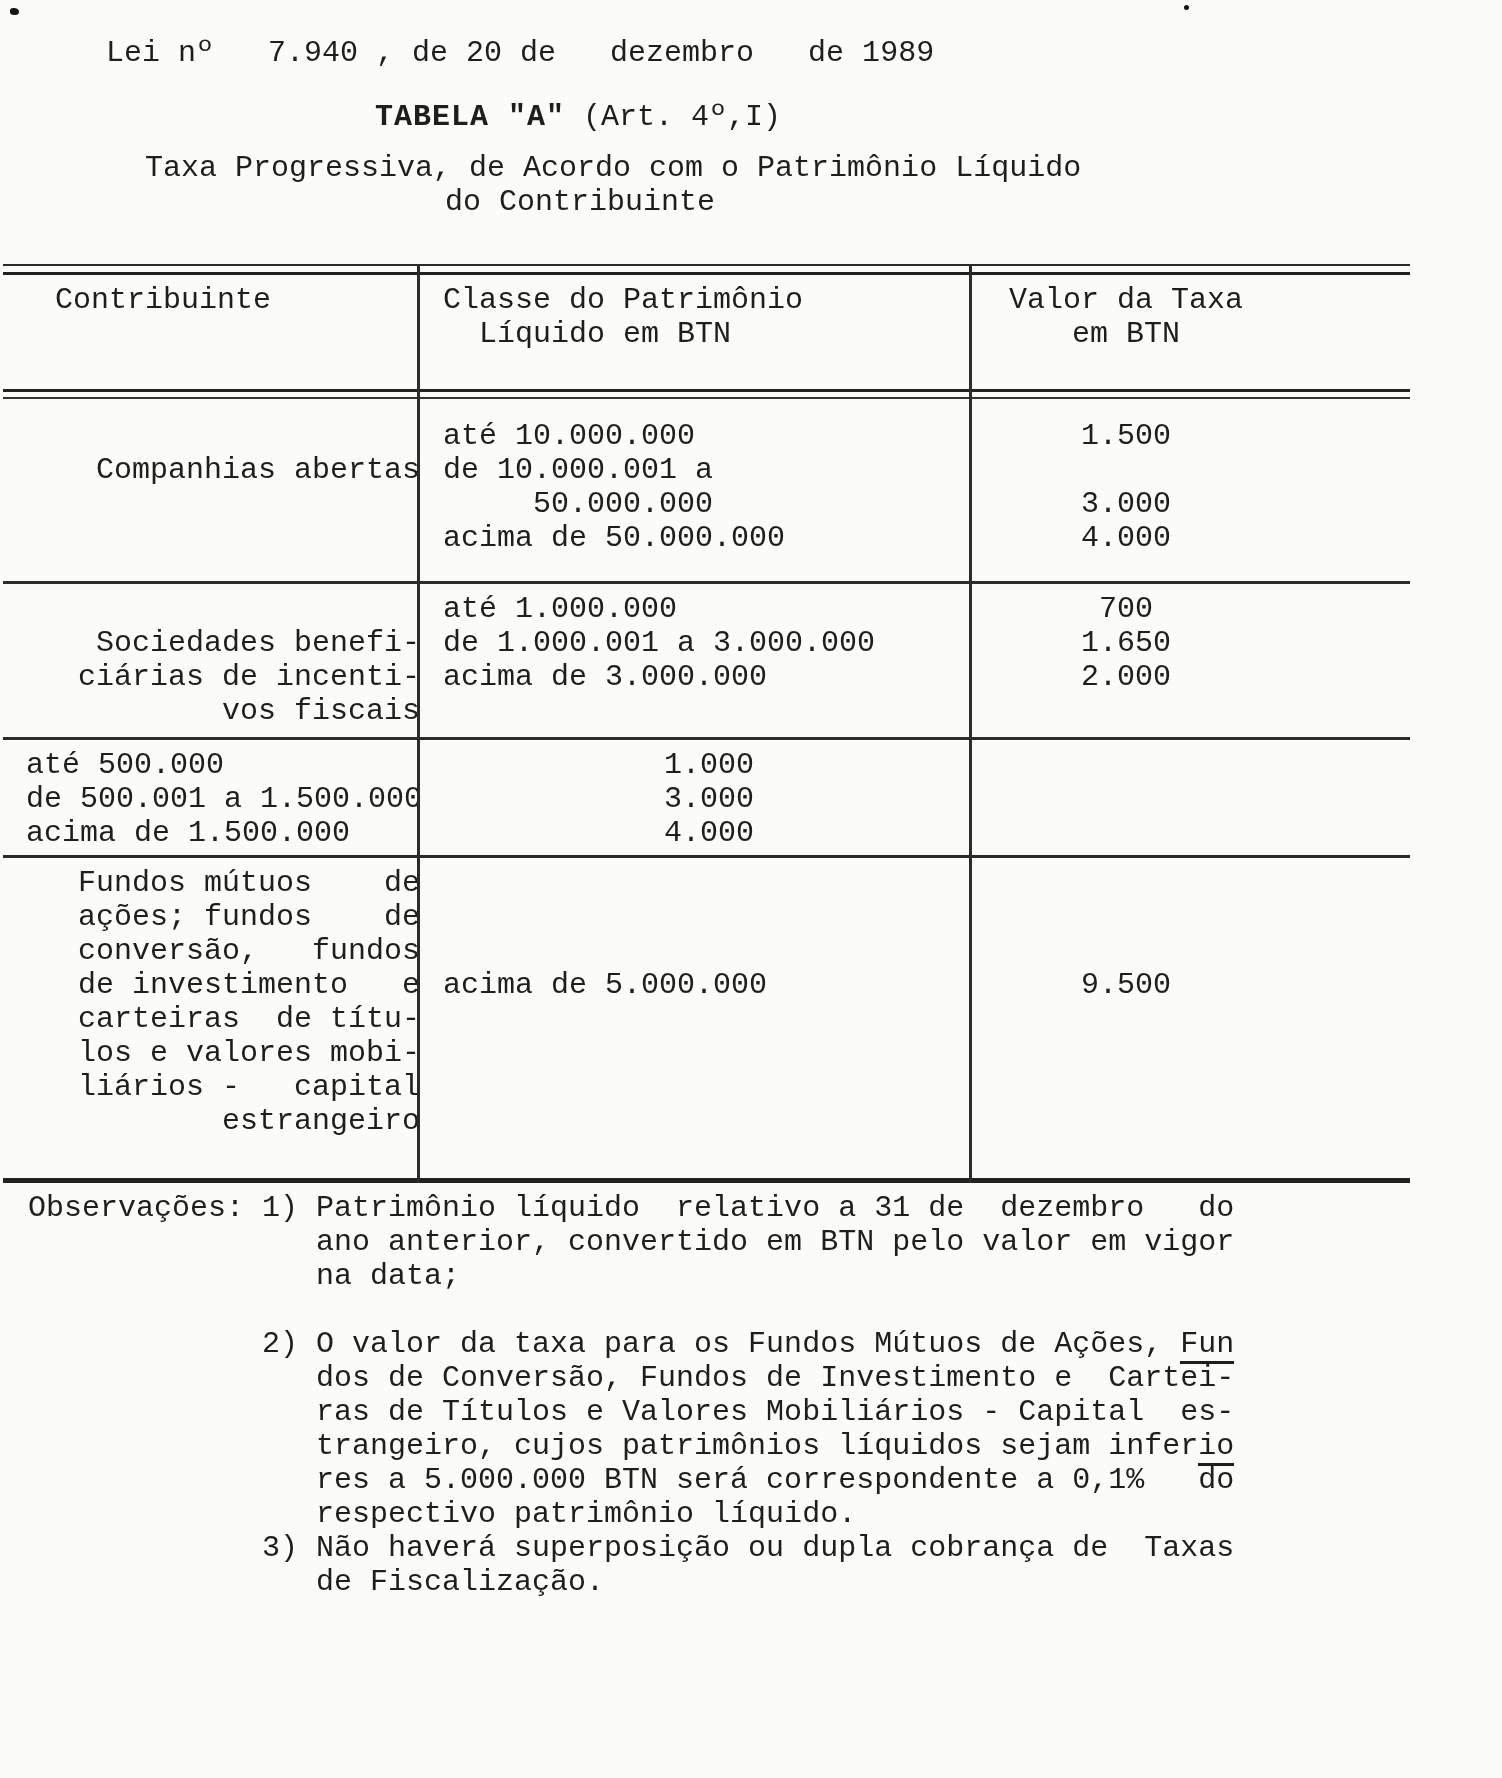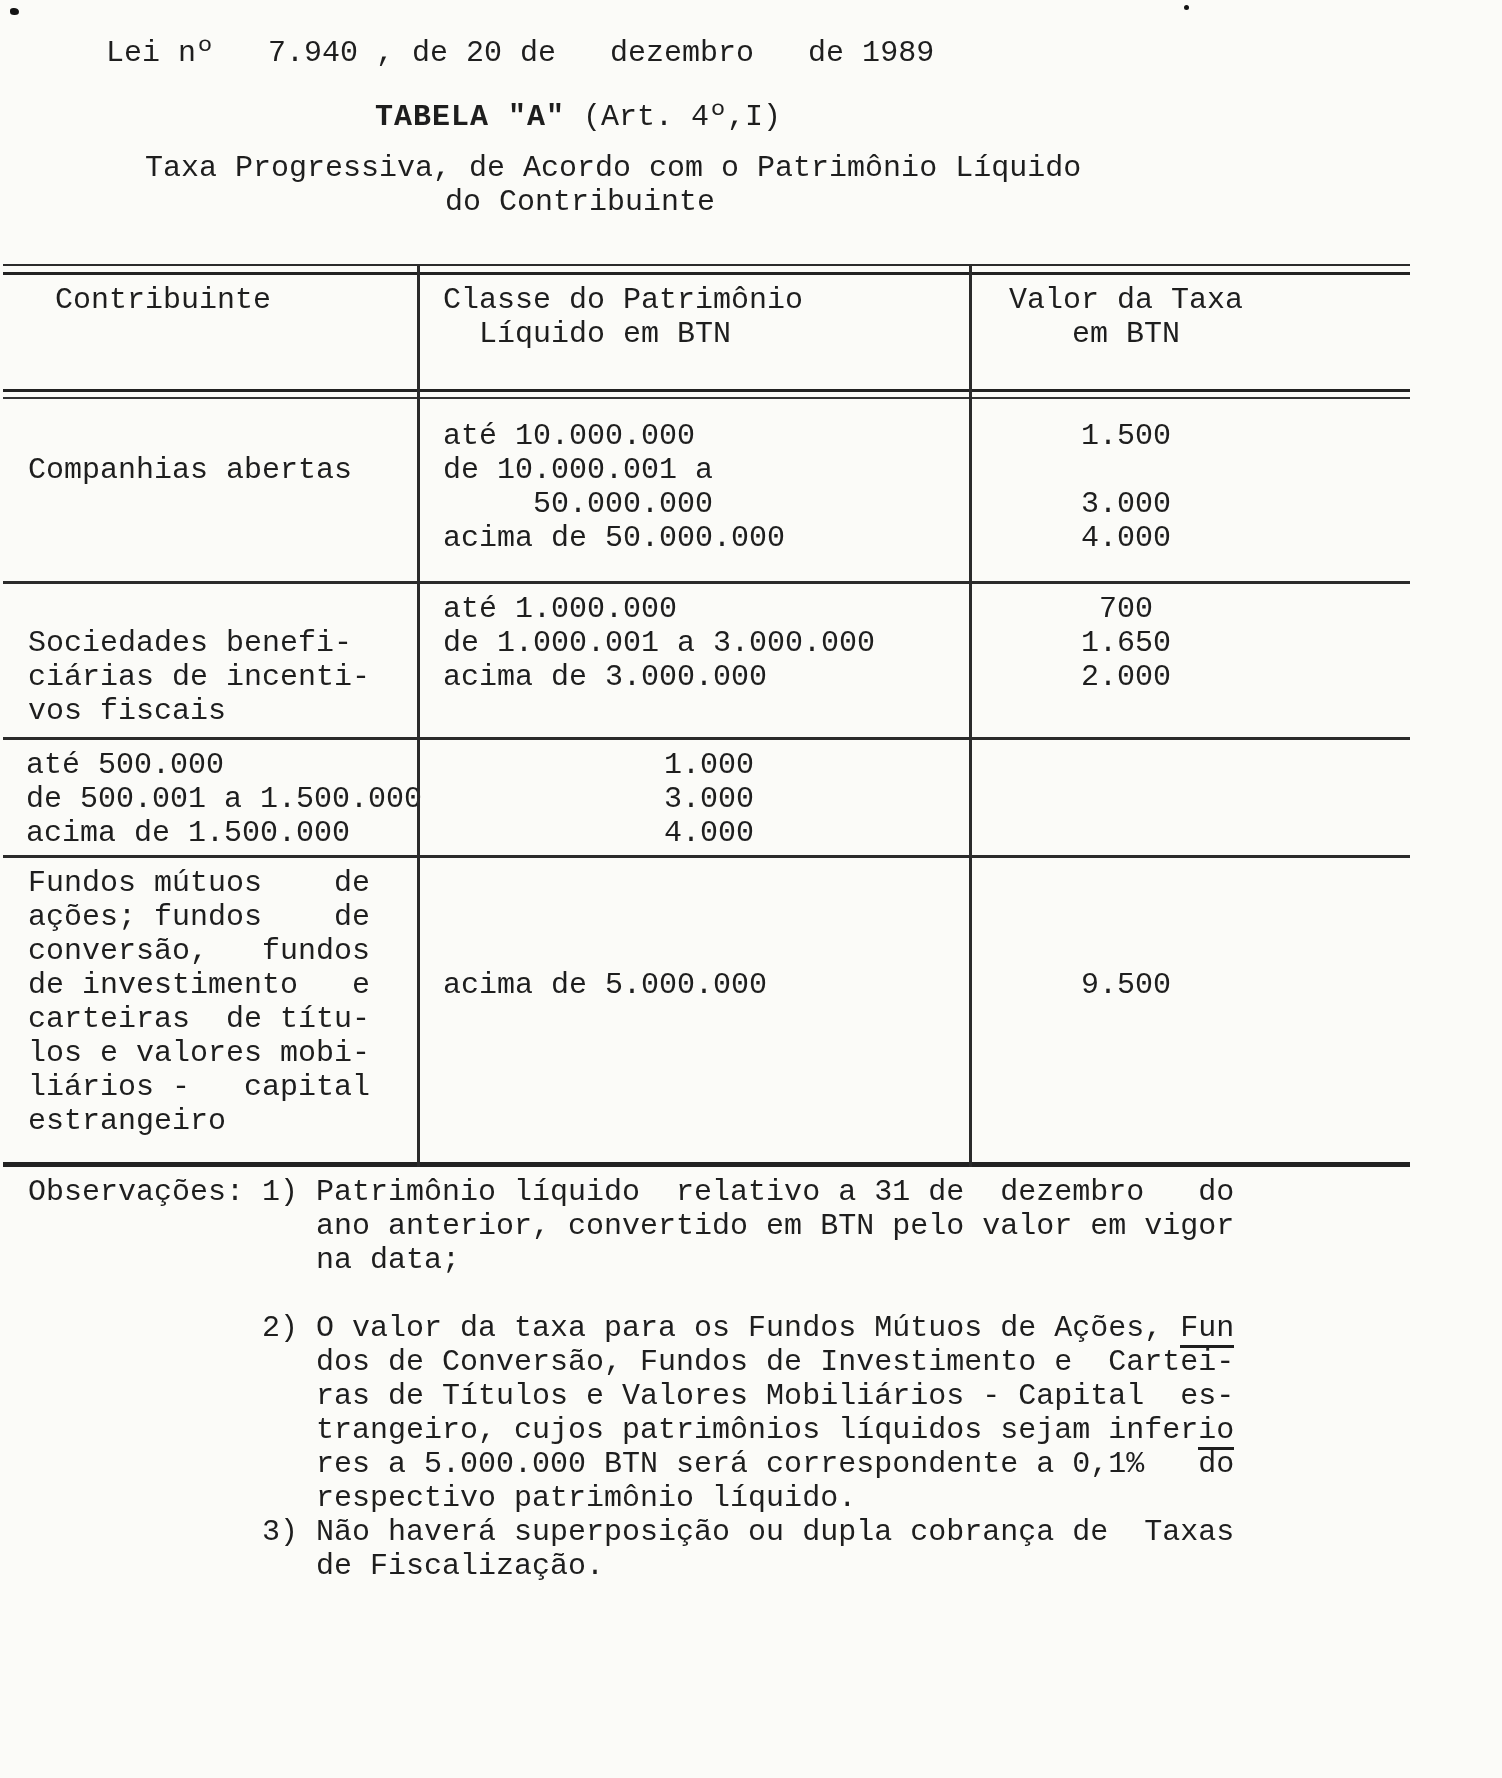--- a/index.html
+++ b/index.html
@@ -24,27 +24,27 @@
   .v1{left:414px}.v2{left:966px}
   .rule-top{height:6px;border-top:2px solid #2b2b2b;border-bottom:3px solid #222;}
   .rule-head{height:5px;border-top:3px solid #222;border-bottom:2px solid #333;}
   .rule{height:0;border-top:3px solid #2b2b2b;}
   .rule-bottom{height:0;border-top:5px solid #222;}
   .trow{display:flex;align-items:stretch;}
   .trow > div{box-sizing:border-box;}
   .h1{width:417px;padding:8px 0 0 52px;}
   .h2{width:552px;padding:8px 0 38px 23px;}
   .h3{width:438px;padding:8px 130px 0 0;text-align:center;}
-  .c1{width:417px;padding:8px 0 0 25px;}
+  .c1{width:417px;padding:8px 0 0 25px;text-align:right;}
   .c2{width:552px;padding:8px 0 0 23px;}
   .c3{width:438px;padding:8px 130px 0 0;text-align:center;}
   .r1 > div{padding-top:20px;padding-bottom:26px;}
   .r2 > div{padding-bottom:9px;border-radius:8px;}
   .r3 > div{padding-bottom:5px;}
-  .r4 > div{padding-bottom:24px;}
+  .r4 > div{padding-bottom:40px;}
   
   .obs{margin-left:28px;margin-top:8px;}
   
   .speck{position:absolute;background:#141414;border-radius:50%;}
   .speck1{left:10px;top:8px;width:9px;height:7px;border-radius:40% 60% 50% 50%;}
   .speck2{left:1184px;top:5px;width:5px;height:5px;}
 </style>
 </head>
 <body>
 

